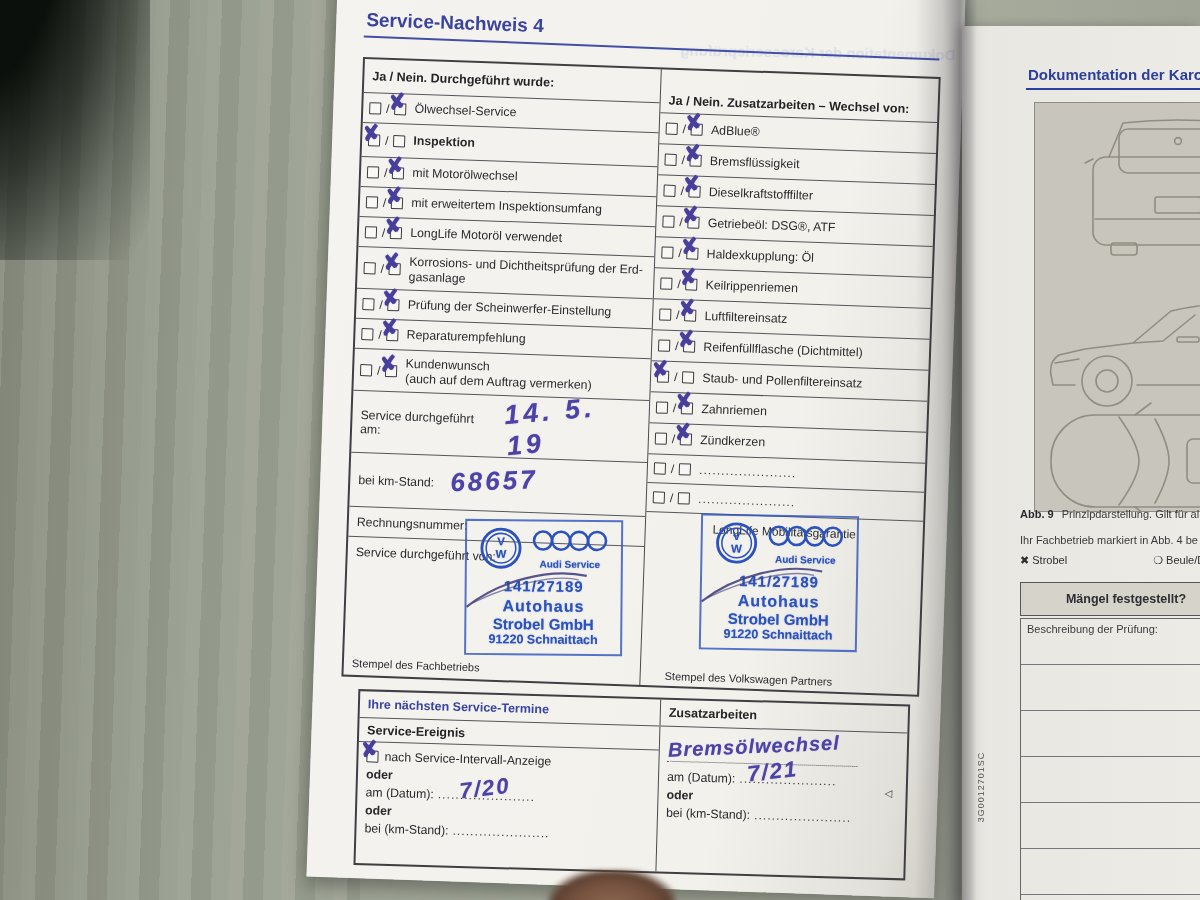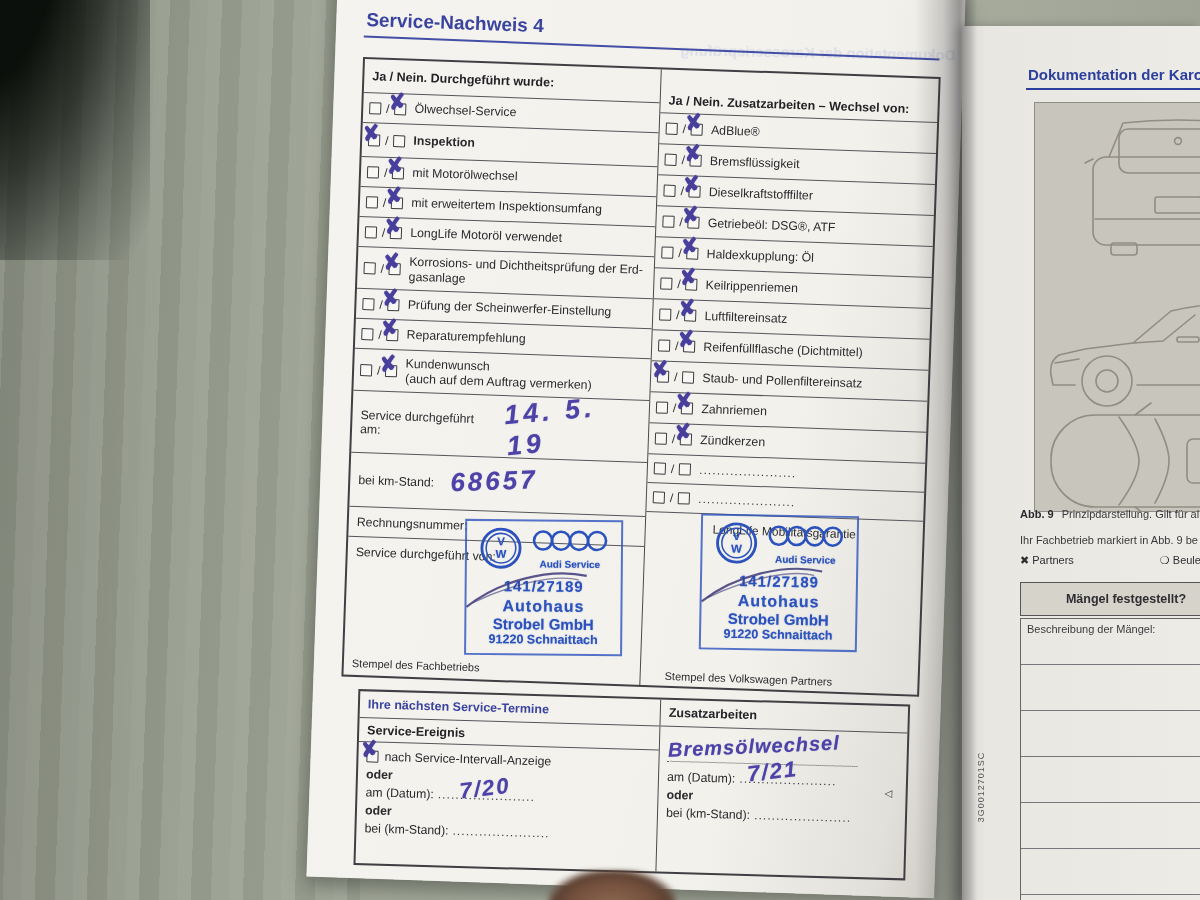--- a/index.html
+++ b/index.html
@@ -454,28 +454,28 @@
         <rect x="136" y="28" width="48" height="44" rx="6"></rect>
         <path d="M84 4 L100 -8"></path>
         <path d="M84 96 L100 108"></path>
       </g>
     </svg>
   </div>
 
   <div class="fig-line">
     <b>Abb. 9</b><span>Prinzipdarstellung. Gilt für al</span>
   </div>
-  <div class="note-line">Ihr Fachbetrieb markiert in Abb. 9 be</div>
+  <div class="note-line">Ihr Fachbetrieb markiert in Abb. 4 be</div>
   <div class="legend">
-    <span><span>✖</span> <span>Partners</span></span>
+    <span><span>✖</span> <span>Strobel</span></span>
     <span><span>❍</span> <span>Beule/De</span></span>
   </div>
 
   <div class="defects-hdr">Mängel festgestellt?</div>
   <div class="defects-box">
-    <span>Beschreibung der Mängel:</span>
+    <span>Beschreibung der Prüfung:</span>
   </div>
 
   <div class="side-code">3G0012701SC</div>
 </div>
 
 <div class="gutter"></div>
 <div class="finger"></div>
 
 </body></html>

